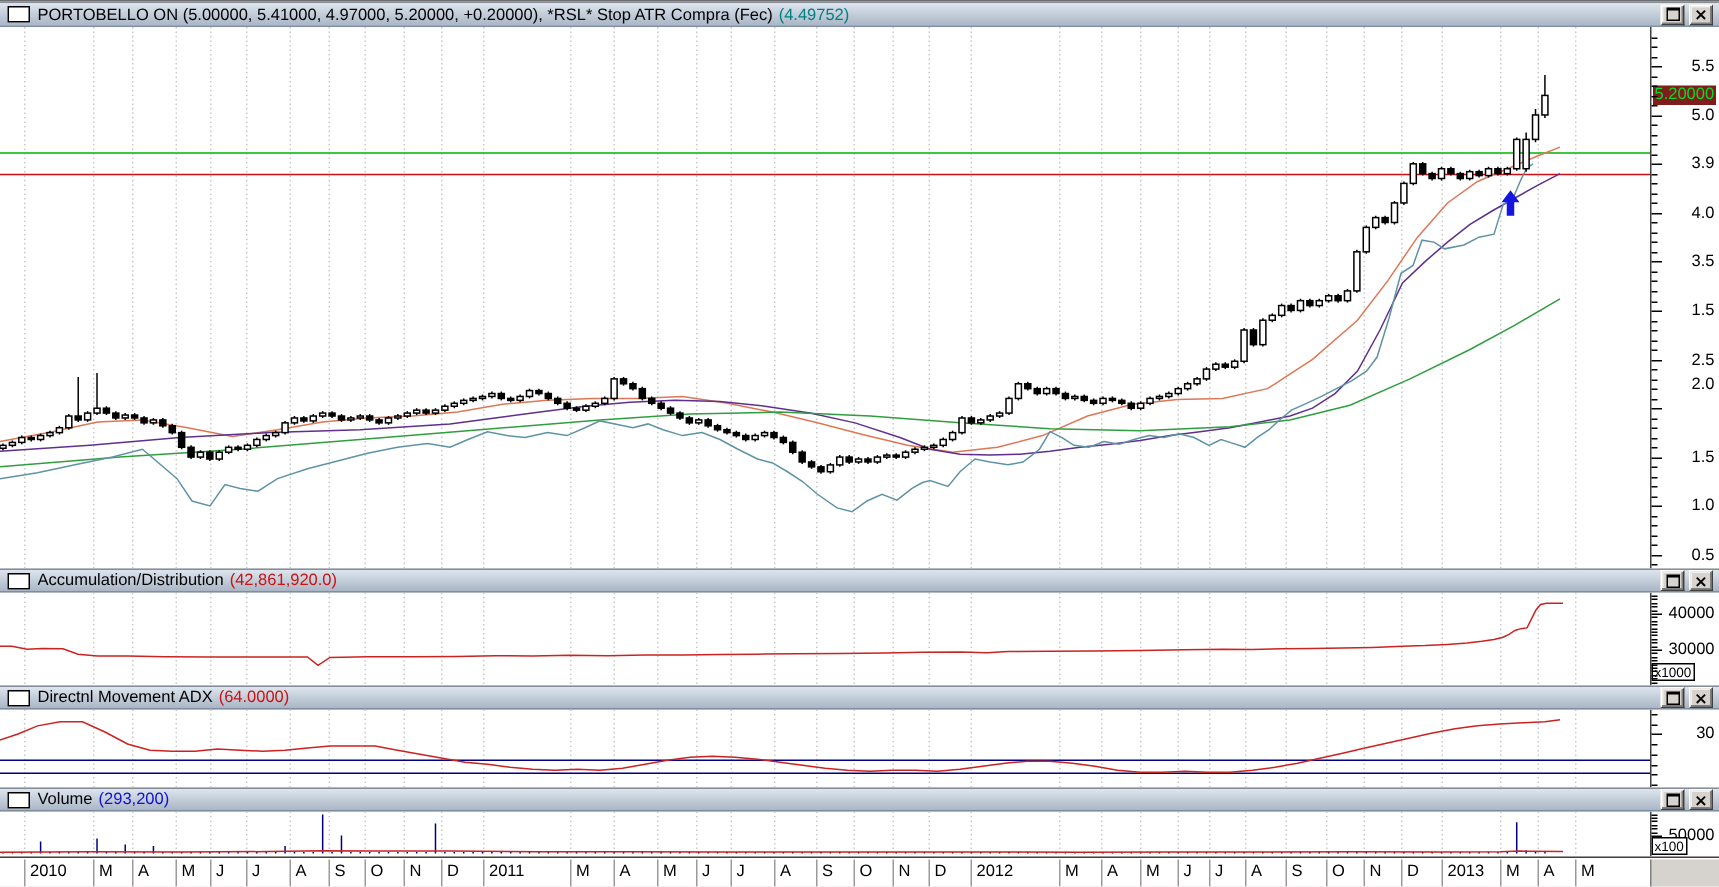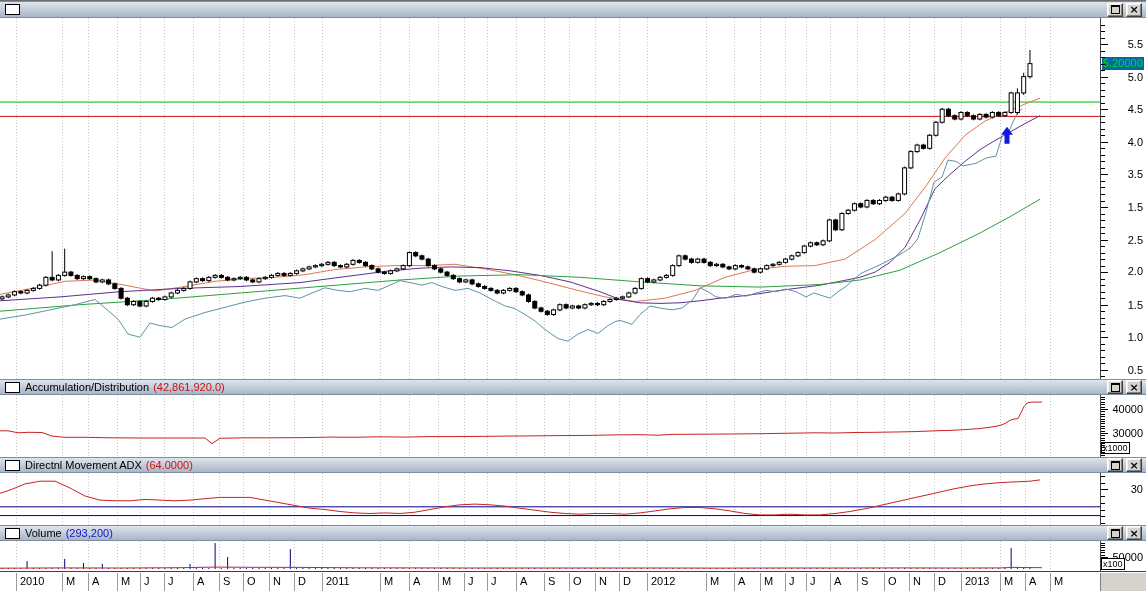--- a/index.html
+++ b/index.html
@@ -21,39 +21,42 @@
        box-shadow:inset -1px -1px 0 #808080,inset 1px 1px 0 #f2f0ec;
        display:flex;align-items:center;justify-content:center;padding:0;cursor:default;}
   .maxglyph{width:7px;height:6px;border:1px solid #000;border-top-width:2px;background:transparent;}
   .closeglyph{font-size:11px;font-weight:bold;line-height:1;color:#000;font-family:"DejaVu Sans",sans-serif;}
   .body{position:relative;background:#fff;overflow:hidden;}
   .body svg{position:absolute;left:0;top:0;display:block;}
   .scale{position:absolute;left:1100px;top:0;width:46px;bottom:0;background:#fff;
        border-left:1px solid #404040;font-size:11px;color:#000;box-sizing:border-box;}
   .tickmark{position:absolute;left:0;height:1px;background:#000;}
   .ticklabel{position:absolute;right:3px;transform:translateY(-50%);white-space:nowrap;}
-  .pricetag{position:absolute;left:1px;right:2px;height:13px;background:#0369a1;color:#00dd22;
+  .pricetag{position:absolute;left:1px;right:2px;height:13px;background:#7f1d1d;color:#00dd22;
        font-size:11px;line-height:13px;padding-left:1px;letter-spacing:0px;}
   .multbox{position:absolute;left:0px;background:#fff;border:1px solid #000;font-size:9px;
        line-height:10px;padding:0 1px;color:#000;}
   .axis{position:absolute;left:0;top:570px;width:1146px;height:21px;background:#fff;
        border-top:1px solid #404040;box-sizing:border-box;font-size:11px;}
   .axis .mdiv{position:absolute;top:1px;bottom:1px;width:1px;background:#9a9a9a;}
   .axis .mlbl{position:absolute;top:3px;color:#000;white-space:nowrap;}
   .axis-corner{position:absolute;left:1100px;right:0;top:1px;bottom:0;background:#d6d3ce;
        border-left:1px solid #808080;}
 </style>
 </head>
 <body>
 
 <div class="app">
 
   <section class="panel" id="p-main" style="top:0;height:378px;">
     <div class="titlebar">
       <span class="win-icon"></span>
+      <span class="title-text">
+        <span>PORTOBELLO ON (5.00000, 5.41000, 4.97000, 5.20000, +0.20000), *RSL* Stop ATR Compra (Fec)</span><span class="val teal">(4.49752)</span>
+      </span>
       <span class="winbtns">
         <button class="winbtn">
             <span class="maxglyph"></span>
           </button>
         <button class="winbtn">
             <span class="closeglyph">×</span>
           </button>
       </span>
     </div>
     <div class="body" style="height:361px;">
@@ -816,26 +819,26 @@
           <div class="tickmark" style="top: 45.6px; width: 4px;"></div>
           <div class="tickmark" style="top: 39.1px; width: 4px;"></div>
           <div class="tickmark" style="top: 32.6px; width: 4px;"></div>
           <div class="tickmark" style="top: 26.1px; width: 7px;"></div>
           <div class="tickmark" style="top: 19.5px; width: 4px;"></div>
           <div class="tickmark" style="top: 13px; width: 4px;"></div>
           <div class="tickmark" style="top: 6.5px; width: 4px;"></div>
           <div class="ticklabel" style="top: 351.9px;">0.5</div>
           <div class="ticklabel" style="top: 319.3px;">1.0</div>
           <div class="ticklabel" style="top: 286.7px;">1.5</div>
-          <div class="ticklabel" style="top: 253px;">2.0</div>
+          <div class="ticklabel" style="top: 238px;">2.0</div>
           <div class="ticklabel" style="top: 221.6px;">2.5</div>
           <div class="ticklabel" style="top: 189px;">1.5</div>
           <div class="ticklabel" style="top: 156.4px;">3.5</div>
           <div class="ticklabel" style="top: 123.8px;">4.0</div>
-          <div class="ticklabel" style="top: 91.2px;">4.5</div>
+          <div class="ticklabel" style="top: 91.2px;">3.9</div>
           <div class="ticklabel" style="top: 58.6px;">5.0</div>
           <div class="ticklabel" style="top: 26.1px;">5.5</div>
         </div>
     </div>
   </section>
 
   <section class="panel" id="p-acc" style="top:378px;height:98px;">
     <div class="titlebar sub">
       <span class="win-icon"></span>
       <span class="title-text">

